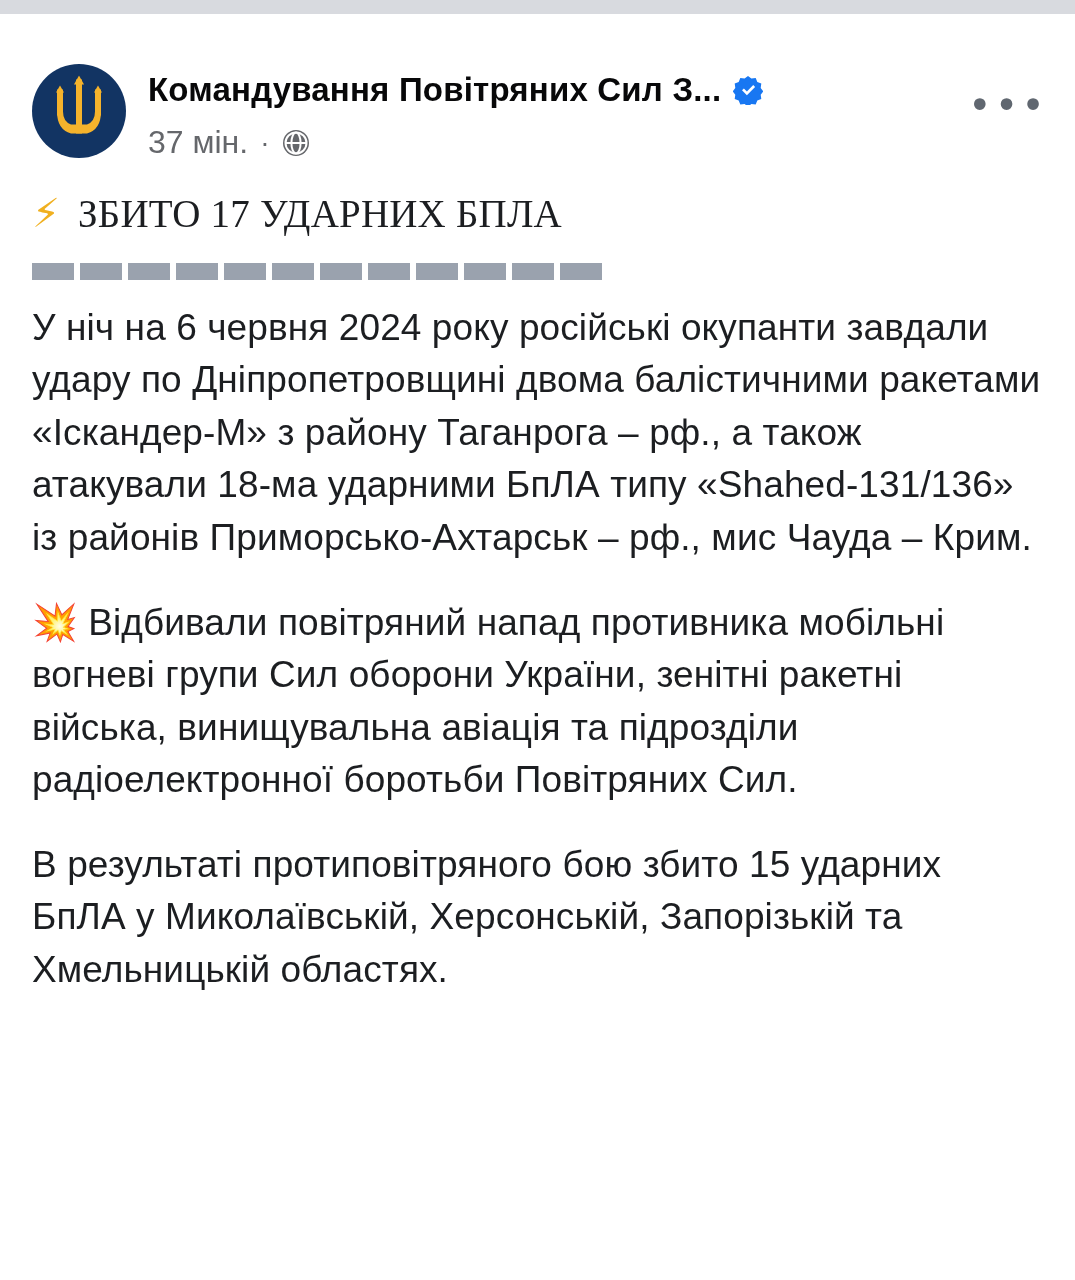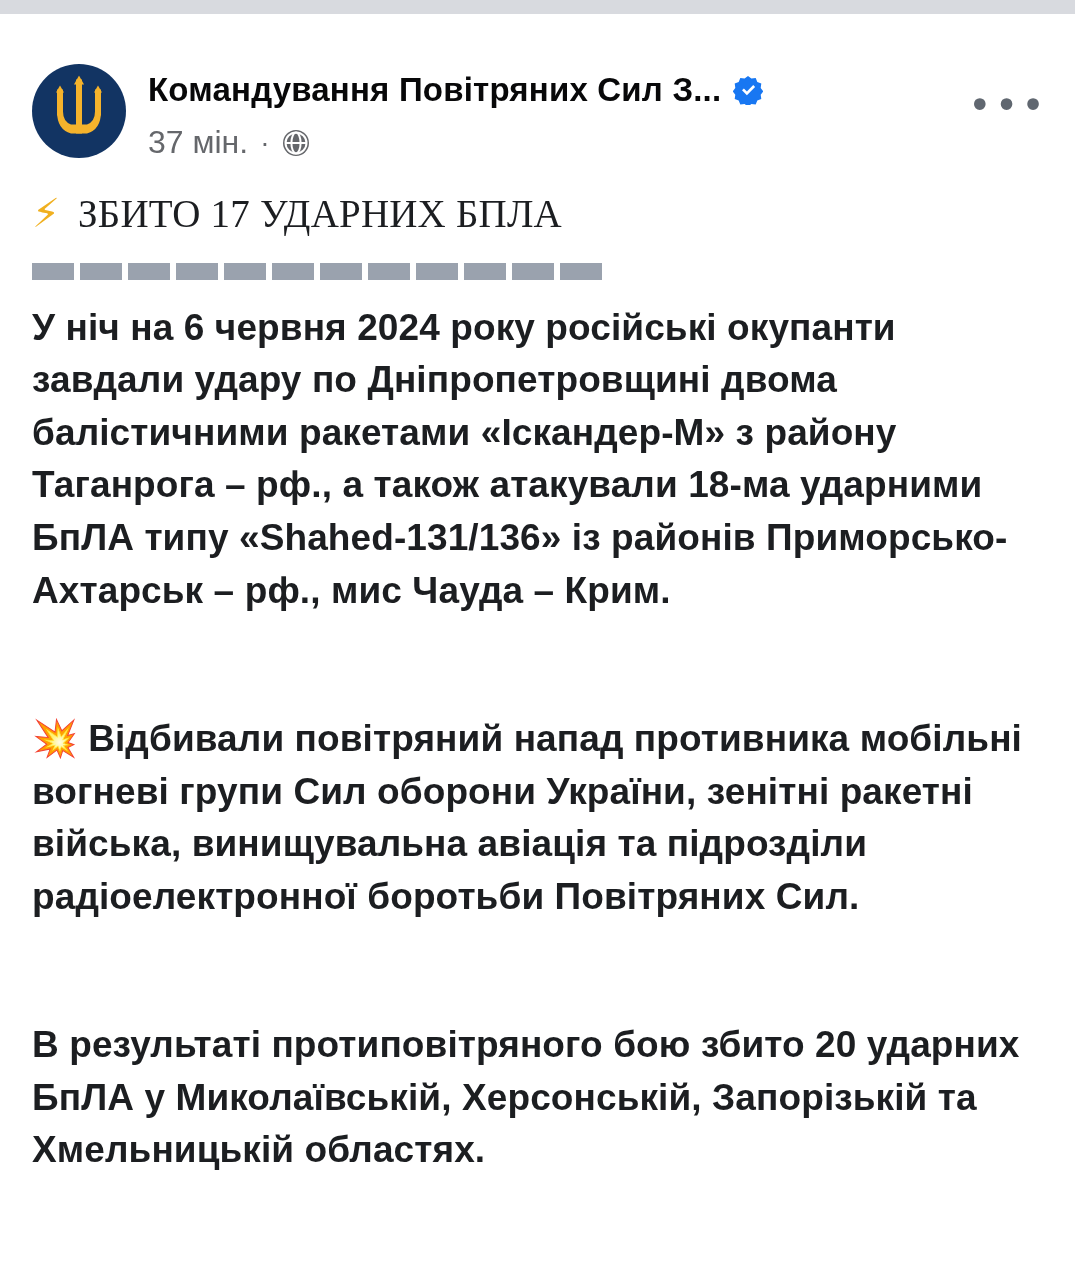--- a/index.html
+++ b/index.html
@@ -136,24 +136,23 @@
     width: 42px;
     height: 17px;
     background: #9aa2ae;
   }
   p.para {
     font-size: 37px;
     line-height: 1.42;
     color: #1c1e21;
     margin-top: 22px;
     letter-spacing: 0.1px;
-    font-weight: bold;
   }
   p.para.gap {
-    margin-top: 96px;
+    margin-top: 32px;
   }
   p.para .emoji {
     font-family: "DejaVu Sans", sans-serif;
     color: #e8452c;
     margin-right: 10px;
   }
 </style>
 </head>
 <body>
 
@@ -230,16 +229,16 @@
       <i></i>
       <i></i>
     </div>
 
     <p class="para">У ніч на 6 червня 2024 року російські окупанти завдали удару по Дніпропетровщині двома балістичними ракетами «Іскандер-М» з району Таганрога – рф., а також атакували 18-ма ударними БпЛА типу «Shahed-131/136» із районів Приморсько-Ахтарськ – рф., мис Чауда – Крим.</p>
 
     <p class="para gap">
       <span class="emoji">💥</span><span>Відбивали повітряний напад противника мобільні вогневі групи Сил оборони України, зенітні ракетні війська, винищувальна авіація та підрозділи радіоелектронної боротьби Повітряних Сил.</span>
     </p>
 
-    <p class="para gap">В результаті протиповітряного бою збито 20 ударних БпЛА у Миколаївській, Херсонській, Запорізькій та Хмельницькій областях.</p>
+    <p class="para gap">В результаті протиповітряного бою збито 15 ударних БпЛА у Миколаївській, Херсонській, Запорізькій та Хмельницькій областях.</p>
 
   </div>
 </div>
 
 </body></html>

